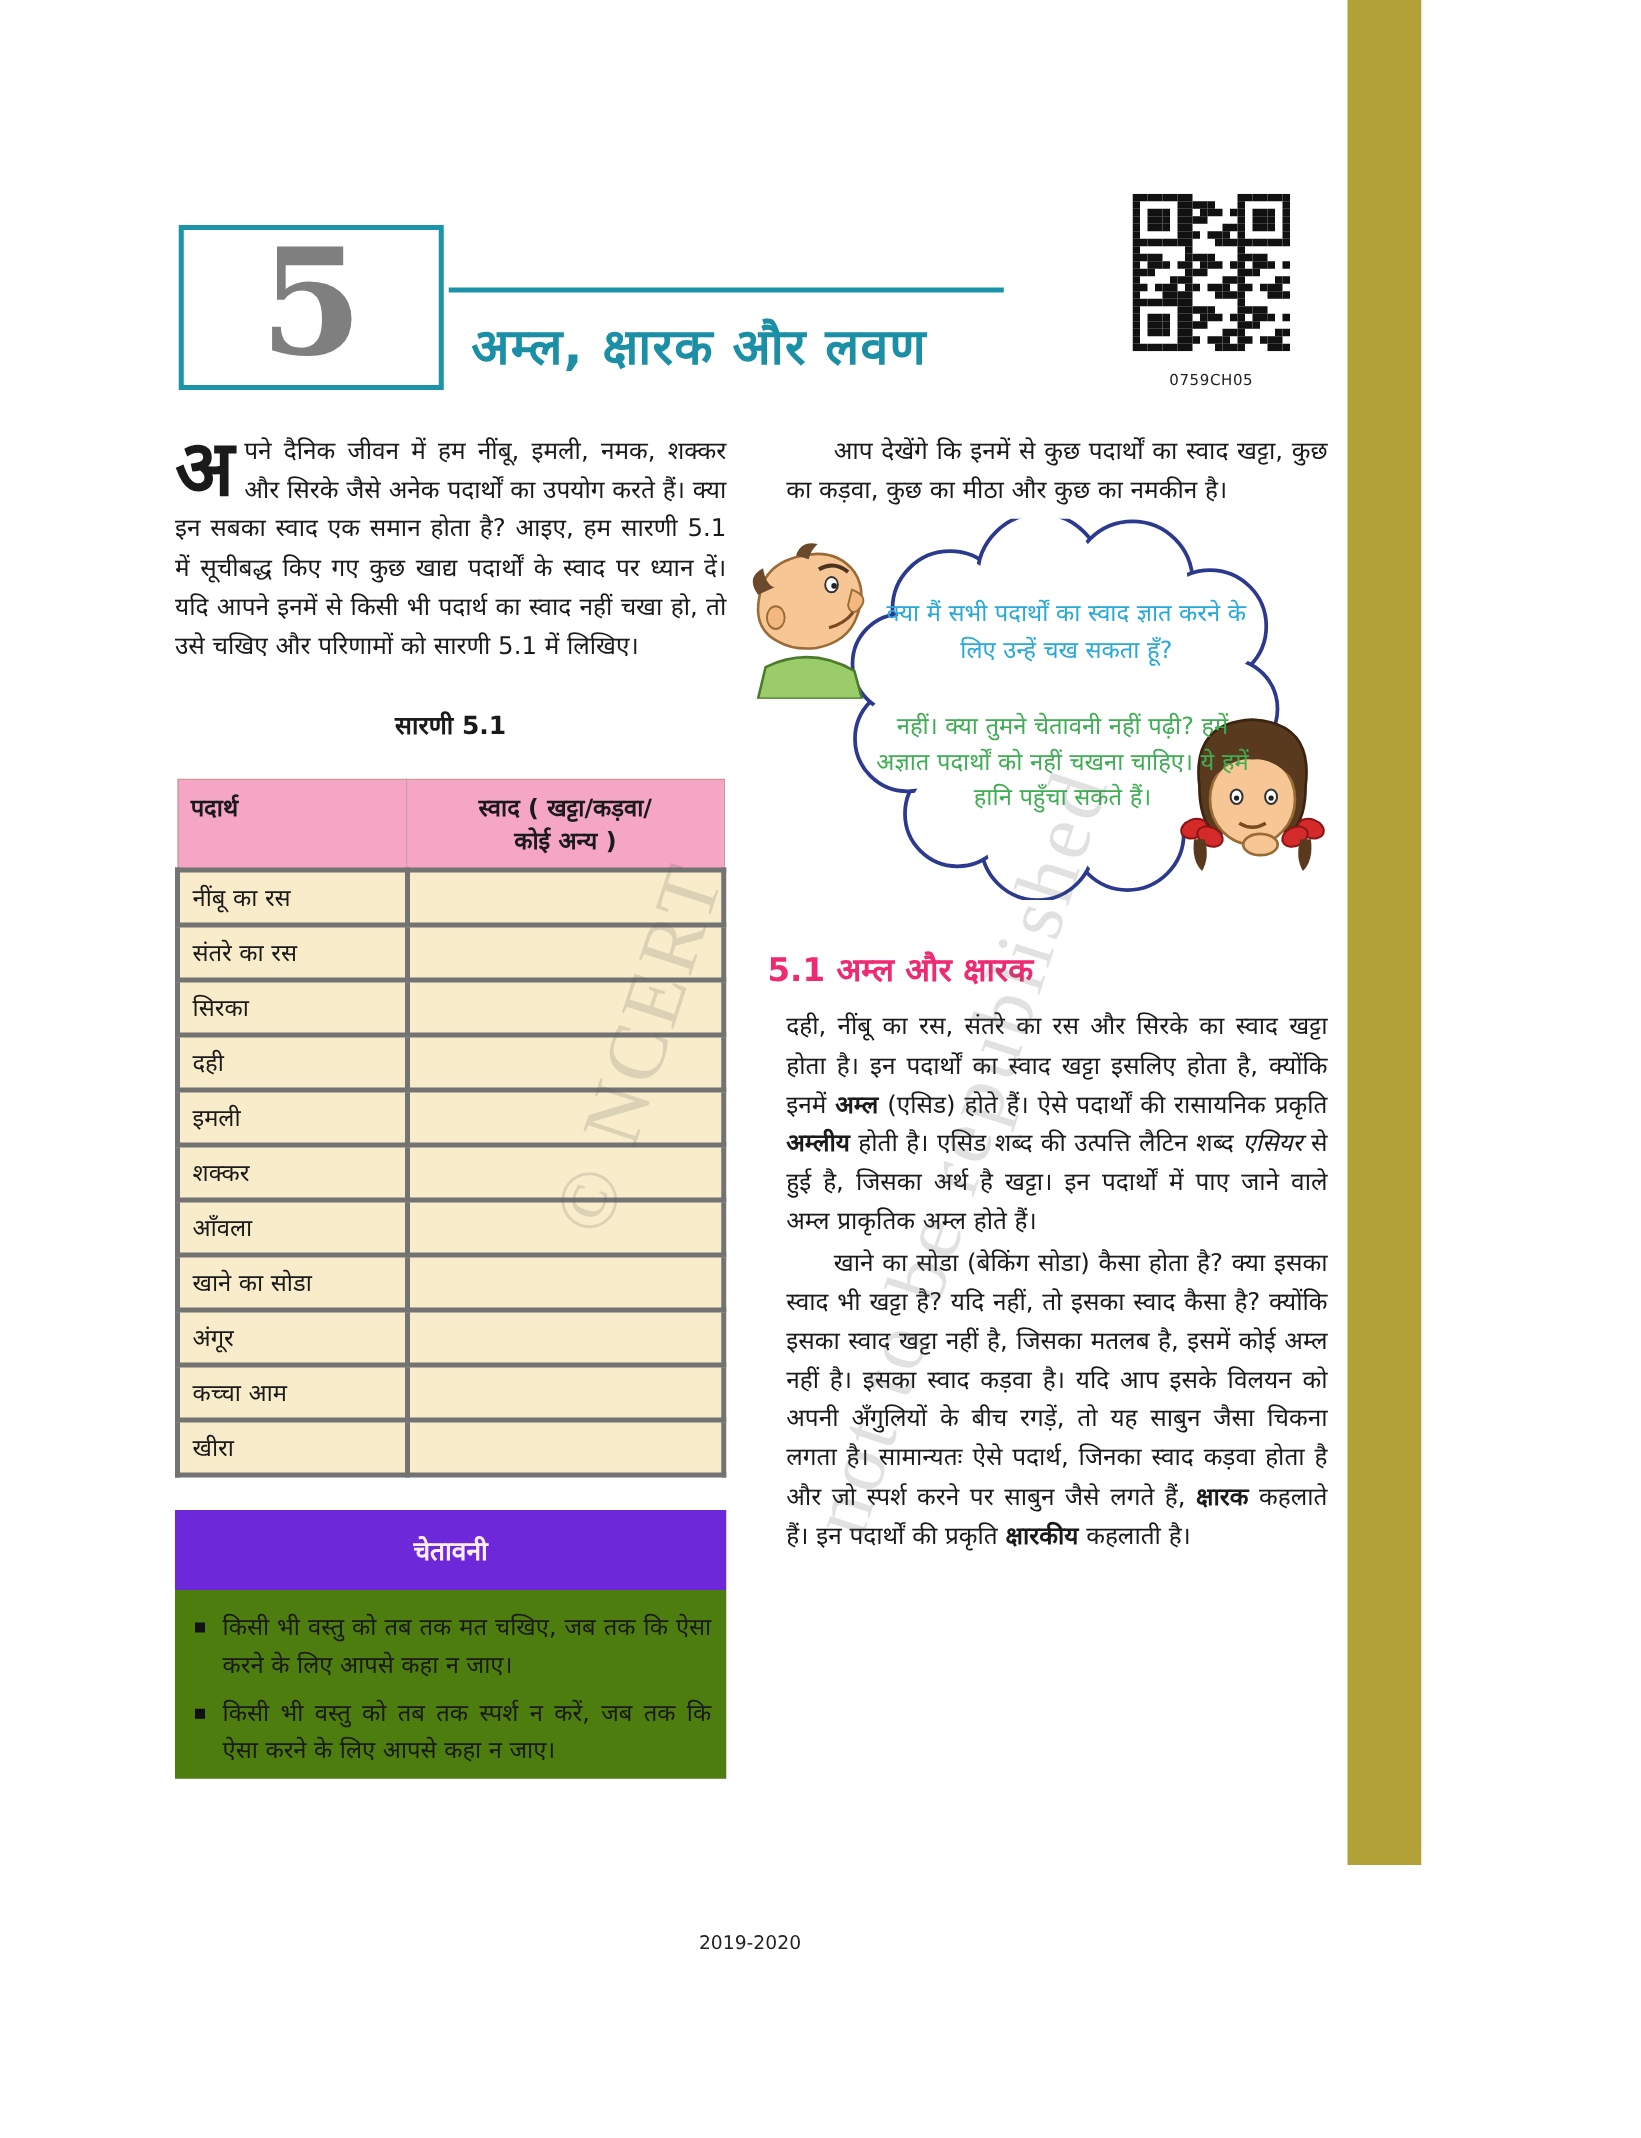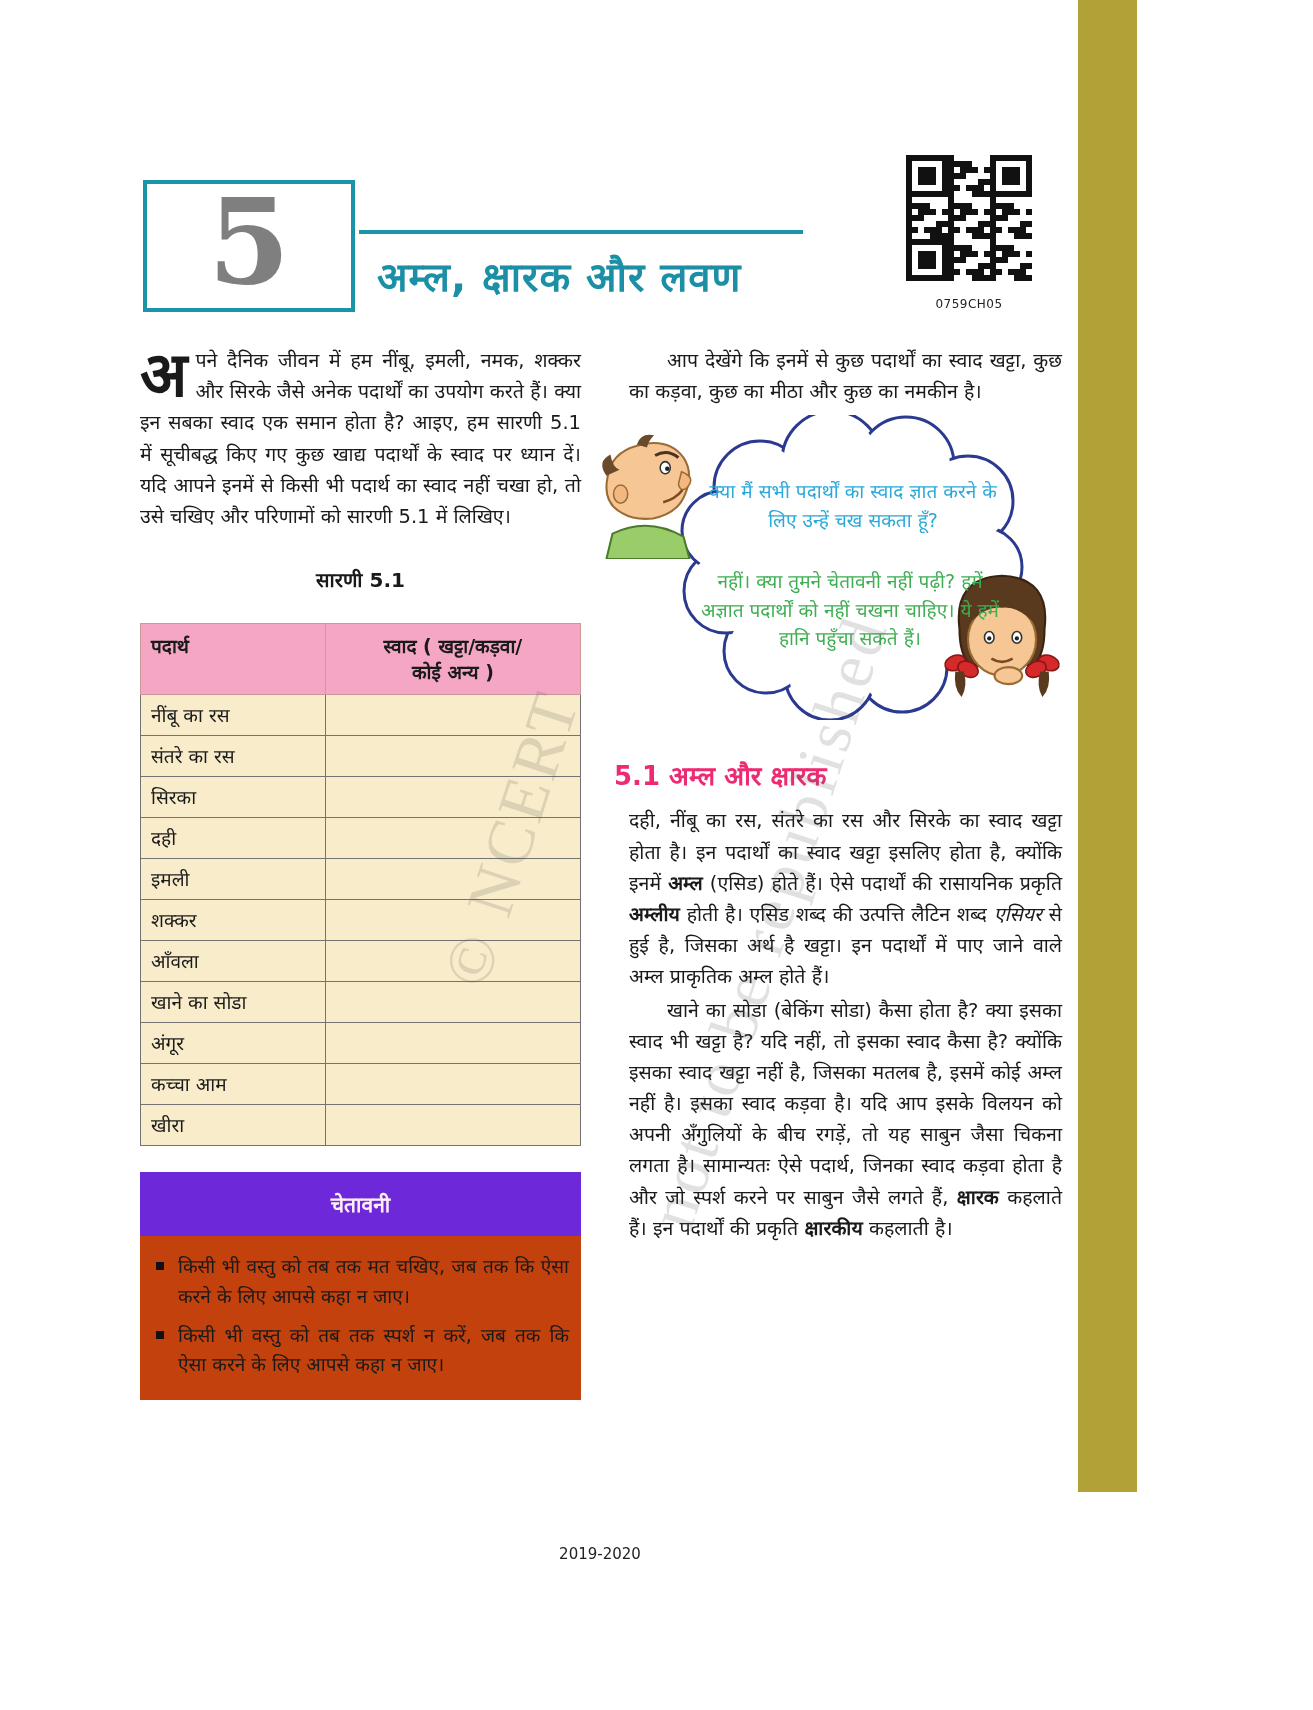--- a/index.html
+++ b/index.html
@@ -44,31 +44,31 @@
   
   .tbl-caption { text-align:center; font-weight:bold; font-size:20px; margin:34px 0 30px; }
   table.foods { width:100%; border-collapse:collapse; }
   table.foods th {
     background:#f6a6c5; border:1px solid #c99; padding:9px 10px;
     font-size:19px; font-weight:bold; vertical-align:top;
   }
   table.foods th:first-child { text-align:left; width:42%; }
   table.foods th:last-child  { text-align:center; white-space:pre-line; }
   table.foods td {
-    background:#f8ecca; border:1px solid #737373; padding:7px 10px;
+    background:#f8ecca; border:4px solid #737373; padding:7px 10px;
     font-size:19px; height:24px;
   }
 
   
   .warning { margin-top:26px; }
   .warning-header {
     background:#6d28d9; color:#fdeef5; text-align:center;
     font-size:21px; font-weight:bold; padding:18px 0;
   }
-  .warning-body { background:#c2410c; padding:16px 12px 20px 8px; }
+  .warning-body { background:#4d7c0f; padding:16px 12px 7px 8px; }
   .warning-body li {
     list-style:none; position:relative; padding-left:30px;
     font-size:19px; line-height:1.55; text-align:justify; margin-bottom:10px;
   }
   .warning-body li:last-child { margin-bottom:0; }
   .warning-body li::before {
     content:""; position:absolute; left:8px; top:10px; width:8px; height:8px; background:#111;
   }
 
   

